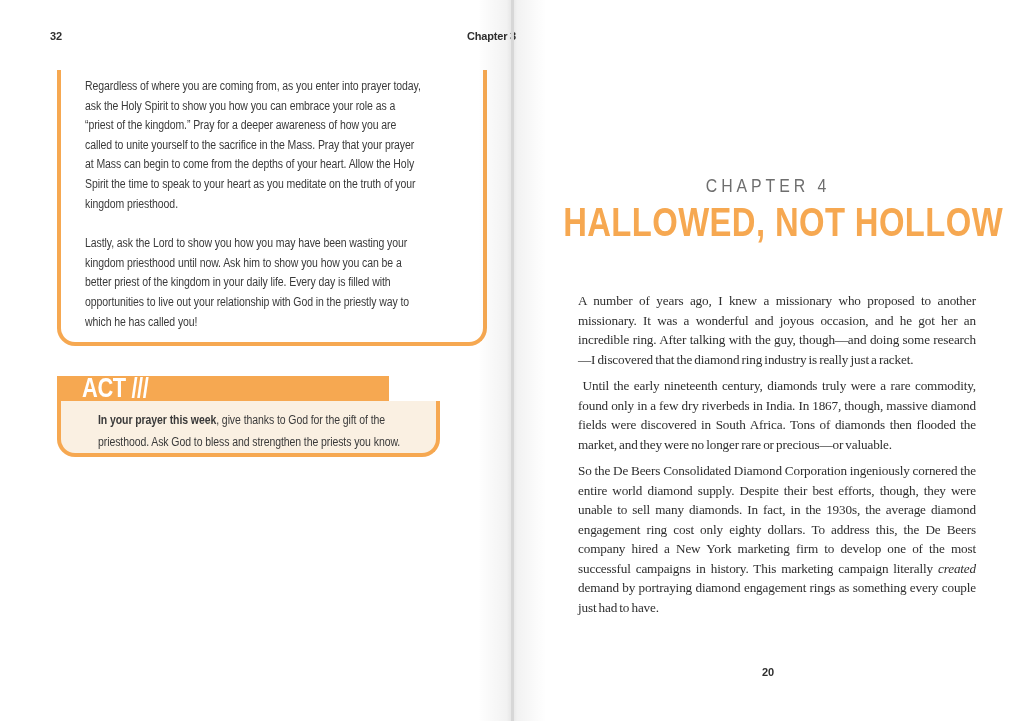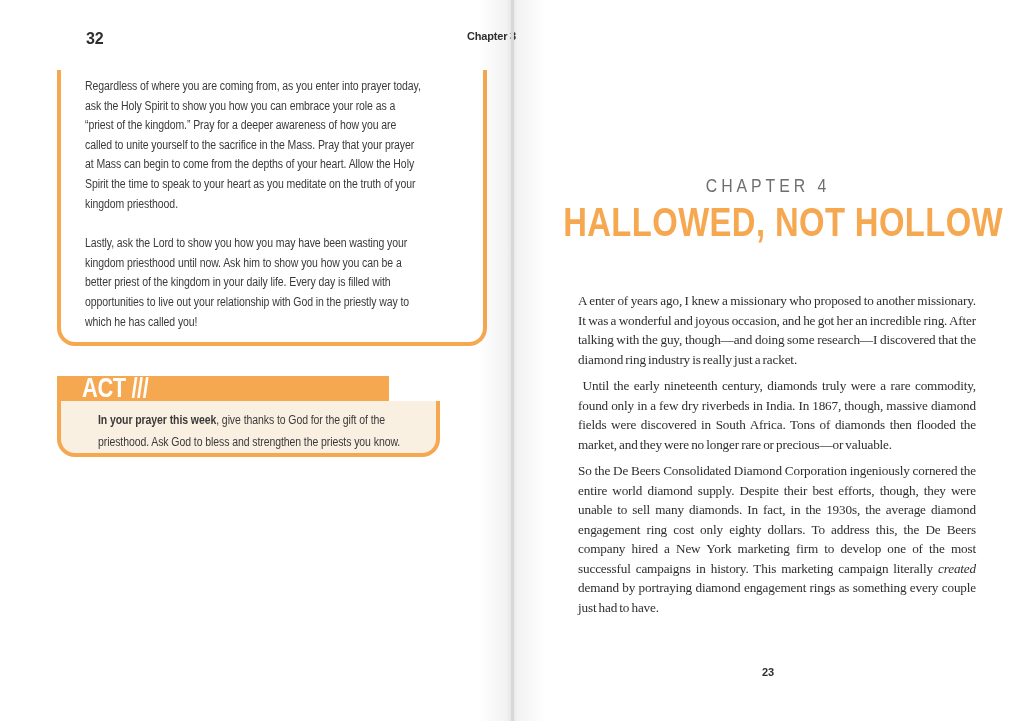--- a/index.html
+++ b/index.html
@@ -19,22 +19,22 @@
   .page.left{left:0;}
   .page.right{left:512px;}
 
   
   .gutter{position:absolute;top:0;left:478px;width:68px;height:721px;
     background:linear-gradient(to right,rgba(0,0,0,0) 0%,rgba(0,0,0,0.05) 42%,rgba(0,0,0,0.10) 50%,rgba(0,0,0,0.05) 58%,rgba(0,0,0,0) 100%);
     pointer-events:none;}
   .gutter::after{content:"";position:absolute;top:0;left:33px;width:3px;height:100%;background:#d7d7d7;}
 
   
-  .pagenum-left{position:absolute;left:50px;top:30px;font-size:16px;font-weight:700;
-    color:#2F2F2F;letter-spacing:-0.2px;margin-left:36px;}
+  .pagenum-left{position:absolute;left:50px;top:30px;font-size:11px;font-weight:700;
+    color:#2F2F2F;letter-spacing:-0.2px;}
   .running-header{position:absolute;left:0;top:30px;width:516px;text-align:right;
     font-size:11px;font-weight:700;color:#2F2F2F;letter-spacing:-0.2px;}
 
   .prayer-box{position:absolute;left:57px;top:70px;width:430px;height:276px;
     border:4px solid var(--orange);border-top:none;border-radius:0 0 18px 18px;
     padding:7px 10px 0 24px;overflow:hidden;background:#fff;}
   .condensed{width:405px;transform:scaleX(0.84);transform-origin:top left;}
   .prayer-box p{font-size:12.5px;line-height:19.6px;color:var(--sans-text);
     letter-spacing:-0.1px;margin-bottom:20px;}
 
@@ -89,21 +89,21 @@
       <div class="condensed" id="act-paragraphs">
           <p><span style="font-weight: 700;">In your prayer this week</span><span>, give thanks to God for the gift of the priesthood. Ask God to bless and strengthen the priests you know.</span></p>
         </div>
     </div>
   </div>
 
   <div class="page right">
     <div class="chapter-label">CHAPTER 4</div>
     <h1 class="chapter-title">HALLOWED, NOT HOLLOW</h1>
     <div class="body-text" id="body-paragraphs">
-        <p><span>A enter of years ago, I knew a missionary who proposed to another missionary. It was a wonderful and joyous occasion, and he got her an incredible ring. After talking with the guy, though—and doing some research—I discovered that the diamond ring industry is really just a racket.</span></p>
+        <p><span>A number of years ago, I knew a missionary who proposed to another missionary. It was a wonderful and joyous occasion, and he got her an incredible ring. After talking with the guy, though—and doing some research—I discovered that the diamond ring industry is really just a racket.</span></p>
         <p><span>&nbsp;Until the early nineteenth century, diamonds truly were a rare commodity, found only in a few dry riverbeds in India. In 1867, though, massive diamond fields were discovered in South Africa. Tons of diamonds then flooded the market, and they were no longer rare or precious—or valuable.</span></p>
         <p><span>So the De Beers Consolidated Diamond Corporation ingeniously cornered the entire world diamond supply. Despite their best efforts, though, they were unable to sell many diamonds. In fact, in the 1930s, the average diamond engagement ring cost only eighty dollars. To address this, the De Beers company hired a New York marketing firm to develop one of the most successful campaigns in history. This marketing campaign literally </span><span style="font-style: italic;">created</span><span> demand by portraying diamond engagement rings as something every couple just had to have.</span></p>
       </div>
-    <div class="pagenum-right">23</div>
+    <div class="pagenum-right">20</div>
   </div>
 
   <div class="gutter"></div>
 </div>
 
 </body></html>

